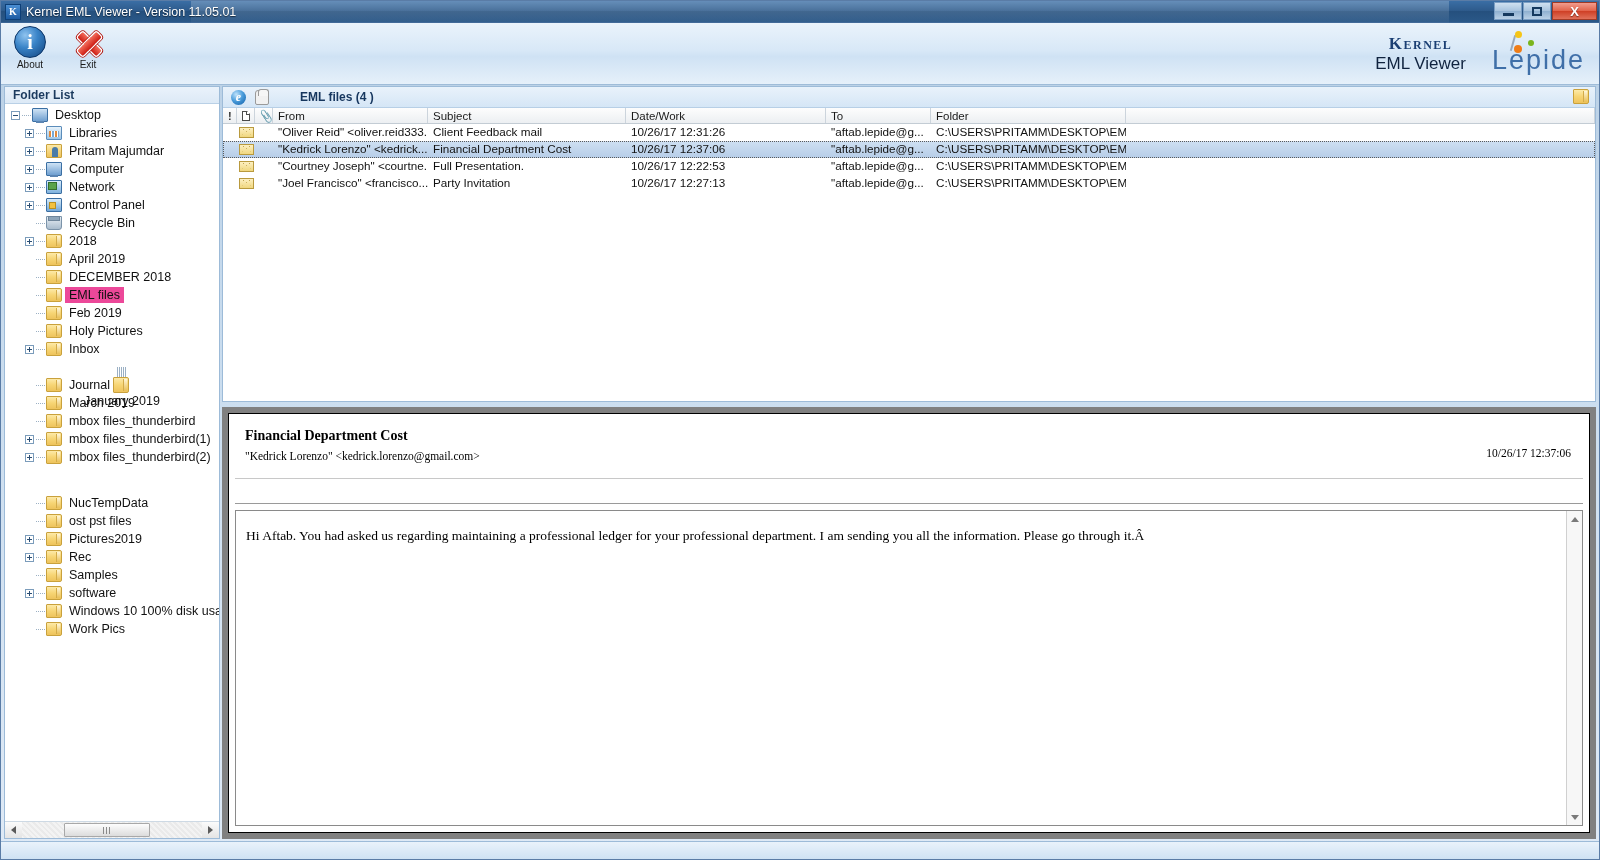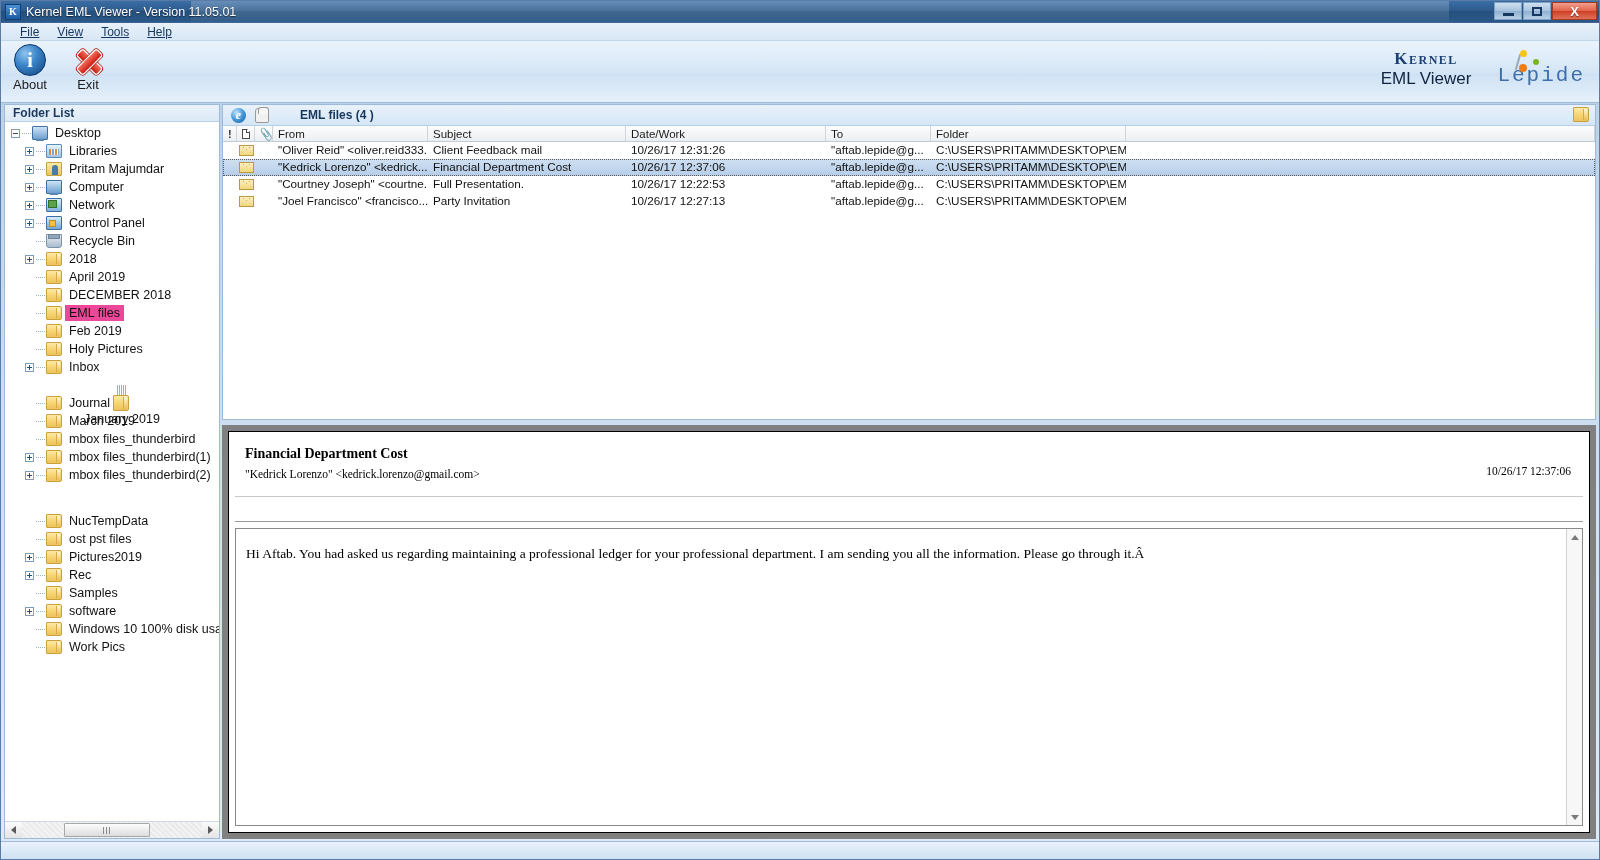--- a/index.html
+++ b/index.html
@@ -80,21 +80,21 @@
   
   #toolbar {
     height: 62px; flex: 0 0 62px; position: relative;
     background: linear-gradient(to bottom, #eaf3fb 0%, #d8e8f7 45%, #cfe2f4 55%, #e6f0fa 100%);
     border-bottom: 1px solid #9fbcd8;
     display: flex; align-items: flex-start;
   }
   .tool-btn {
     width: 58px; margin-top: 3px; text-align: center; cursor: default;
   }
-  .tool-btn .label { font-size: 13px; color: #1b1b1b; margin-top: 1px; }
+  .tool-btn .label { font-size: 10px; color: #1b1b1b; margin-top: 1px; }
   .icon-about {
     width: 32px; height: 32px; border-radius: 50%; margin: 0 auto;
     background: radial-gradient(circle at 34% 28%, #8fc3ef 0%, #3a84c8 42%, #10427d 100%);
     border: 1px solid #0b3568;
     color: #fff; font-family: "Liberation Serif", serif; font-weight: bold;
     font-size: 20px; line-height: 31px;
   }
   .icon-exit { width: 32px; height: 32px; margin: 0 auto; position: relative; }
   .icon-exit::before, .icon-exit::after {
     content:''; position:absolute; left: 3px; top: 13px;
@@ -111,22 +111,22 @@
   }
   .brand-kernel { text-align: center; line-height: 1.15; }
   .brand-kernel .k1 {
     font-size: 17px; color: #1b3f73; font-weight: bold;
     letter-spacing: 1.5px; font-variant: small-caps;
     font-family: "Liberation Serif", serif;
   }
   .brand-kernel .k2 { font-size: 17px; color: #10233f; }
   .brand-lepide { position: relative; padding-top: 14px; }
   .brand-lepide .lp-text {
-    font-size: 21px; color: #3f6fa8; letter-spacing: 2px;
-    font-family: Liberation Mono, monospace;
+    font-size: 27px; color: #3f6fa8; letter-spacing: 2px;
+    font-family: Liberation Sans, sans-serif;
   }
   .lp-dot { position: absolute; border-radius: 50%; }
   .lp-d1 { width: 7px; height: 7px; background:#f5c518; left: 23px; top: 0px; }
   .lp-d2 { width: 6px; height: 6px; background:#7ab51d; left: 36px; top: 9px; }
   .lp-d3 { width: 8px; height: 8px; background:#ef7d17; left: 22px; top: 14px; }
   .lp-stem { position:absolute; left:20px; top:4px; width:2px; height:16px;
              background:#9ab; transform: rotate(16deg); }
 
   
   #body-area { flex: 1 1 auto; display: flex; min-height: 0; padding: 0 2px 0 2px; }
@@ -376,26 +376,20 @@
       </div>
       <div class="win-btn">
         <div class="win-glyph-max"></div>
       </div>
       <div class="win-btn close">
         <span class="win-glyph-close">X</span>
       </div>
     </div>
   </div>
 
-  <div id="menu-bar">
-    <div class="menu-item"><u>File</u></div>
-    <div class="menu-item"><u>View</u></div>
-    <div class="menu-item"><u>Tools</u></div>
-    <div class="menu-item"><u>Help</u></div>
-  </div>
 
   <div id="toolbar">
     <div class="tool-btn">
       <div class="icon-about">i</div>
       <div class="label">About</div>
     </div>
     <div class="tool-btn">
       <div class="icon-exit"></div>
       <div class="label">Exit</div>
     </div>

